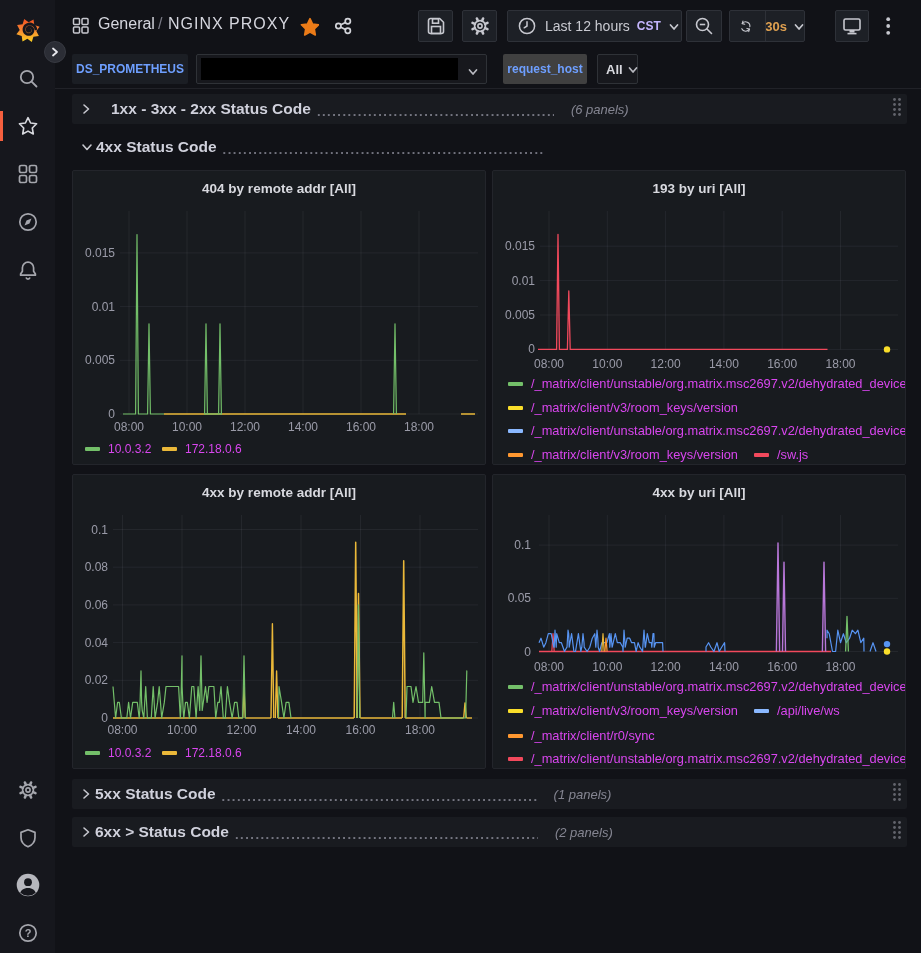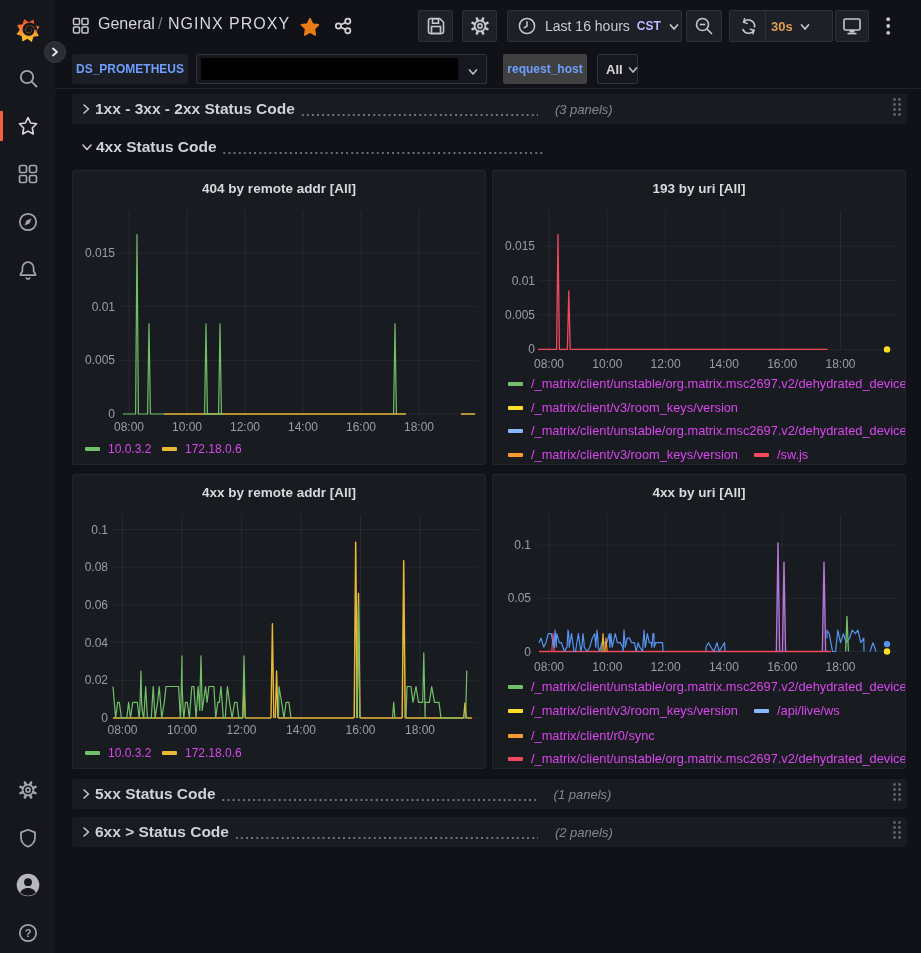--- a/index.html
+++ b/index.html
@@ -152,34 +152,34 @@
         <circle cx="10" cy="10" r="5.4" fill="none" stroke="#c7c8cf" stroke-width="1.7"></circle>
         <circle cx="10" cy="10" r="2.1" fill="none" stroke="#c7c8cf" stroke-width="1.6"></circle>
       </g>
     </svg>
   </div>
 <div class="navbtn" style="left:507px;width:175px;justify-content:flex-start;padding-left:10px">
     <svg width="18" height="18" viewBox="0 0 18 18" style="">
       <circle cx="9" cy="9" r="7.6" fill="none" stroke="#c7c8cf" stroke-width="1.5"></circle>
       <path d="M9 4.8 V9 L6.2 10.8" fill="none" stroke="#c7c8cf" stroke-width="1.5" stroke-linecap="round"></path>
     </svg>
-    <span style="font-size:14px;margin-left:9px;color:#c9cad1">Last 16 hours</span>
+    <span style="font-size:14px;margin-left:9px;color:#c9cad1">Last 12 hours</span>
     <span style="font-size:12px;font-weight:bold;margin-left:7px;color:#c4b5fd">CST</span>
     <span style="margin-left:8px"><svg width="10" height="10" viewBox="0 0 10 10" style="">
         <path d="M1.5 3 L5.0 7 L8.5 3" transform="translate(0,1)" fill="none" stroke="#c7c8cf" stroke-width="1.7" stroke-linecap="round" stroke-linejoin="round"></path>
       </svg></span>
   </div>
 <div class="navbtn" style="left:686px;width:36px">
     <svg width="20" height="20" viewBox="0 0 20 20" style="">
       <circle cx="8.5" cy="8.5" r="6" fill="none" stroke="#c7c8cf" stroke-width="1.6"></circle>
       <line x1="5.8" y1="8.5" x2="11.2" y2="8.5" stroke="#c7c8cf" stroke-width="1.6"></line>
       <line x1="13" y1="13" x2="17.5" y2="17.5" stroke="#c7c8cf" stroke-width="1.6" stroke-linecap="round"></line>
     </svg>
   </div>
-<div class="navbtn" style="left:729px;width:104px;justify-content:flex-start;padding-left:9px">
+<div class="navbtn" style="left:729px;width:76px;justify-content:flex-end;padding-left:9px">
     <svg width="19" height="19" viewBox="0 0 19 19" style="">
       <path d="M4.0 12.6 A6.1 6.1 0 0 0 14.8 13.3" fill="none" stroke="#c7c8cf" stroke-width="1.6" stroke-linecap="round"></path>
       <path d="M15.5 9.9 A6.1 6.1 0 0 0 4.7 5.2" fill="none" stroke="#c7c8cf" stroke-width="1.6" stroke-linecap="round"></path>
       <path d="M5.6 1.7 L4.5 5.4 L8.2 6.4" fill="none" stroke="#c7c8cf" stroke-width="1.5" stroke-linejoin="round" stroke-linecap="round"></path>
       <path d="M13.9 16.8 L15.0 13.2 L11.3 12.2" fill="none" stroke="#c7c8cf" stroke-width="1.5" stroke-linejoin="round" stroke-linecap="round"></path>
     </svg>
     <span style="position:absolute;left:35px;top:0;width:1px;height:30px;background:#2e3138"></span>
     <span style="font-size:13px;font-weight:bold;color:#dfa050;margin-left:13px">30s</span>
     <span style="margin-left:7px"><svg width="10" height="10" viewBox="0 0 10 10" style="">
         <path d="M1.5 3 L5.0 7 L8.5 3" transform="translate(0,1)" fill="none" stroke="#c7c8cf" stroke-width="1.7" stroke-linecap="round" stroke-linejoin="round"></path>
@@ -210,23 +210,23 @@
 <div class="subbox" style="left:597px;width:41px;background:#17181d;border:1px solid #2f3237;padding-left:8px;font-size:13px;color:#d8d9df">All<span style="margin-left:5px"><svg width="10" height="10" viewBox="0 0 10 10" style="">
         <path d="M1.5 3 L5.0 7 L8.5 3" transform="translate(0,1)" fill="none" stroke="#b8b9c0" stroke-width="1.7" stroke-linecap="round" stroke-linejoin="round"></path>
       </svg></span></div>
 <div class="abs" style="left:55px;top:88px;width:866px;height:1px;background:rgba(204,204,220,0.09)"></div>
 <div class="rowbar" style="top:94px">
     <span style="margin-left:8px;display:flex">
       <svg width="12" height="12" viewBox="0 0 12 12" style="">
         <path d="M4 2 L8.5 6 L4 10" fill="none" stroke="#c7c8cf" stroke-width="1.6" stroke-linecap="round" stroke-linejoin="round"></path>
       </svg>
     </span>
-    <span class="rowtitle" style="margin-left:3px">1xx - 3xx - 2xx Status Code</span>
+    <span class="rowtitle" style="margin-left:19px">1xx - 3xx - 2xx Status Code</span>
     <span class="dots" style="width:237px">........................................................................................................................................................................................................</span>
-    <span class="pcount">(3 panels)</span>
+    <span class="pcount">(6 panels)</span>
     <span class="grip"><svg width="8" height="18" viewBox="0 0 8 18" style="">
         <circle cx="1.5" cy="1.5" r="1.4" fill="#62646c"></circle>
         <circle cx="1.5" cy="6.5" r="1.4" fill="#62646c"></circle>
         <circle cx="1.5" cy="11.5" r="1.4" fill="#62646c"></circle>
         <circle cx="1.5" cy="16.5" r="1.4" fill="#62646c"></circle>
         <circle cx="6.5" cy="1.5" r="1.4" fill="#62646c"></circle>
         <circle cx="6.5" cy="6.5" r="1.4" fill="#62646c"></circle>
         <circle cx="6.5" cy="11.5" r="1.4" fill="#62646c"></circle>
         <circle cx="6.5" cy="16.5" r="1.4" fill="#62646c"></circle>
       </svg></span>

